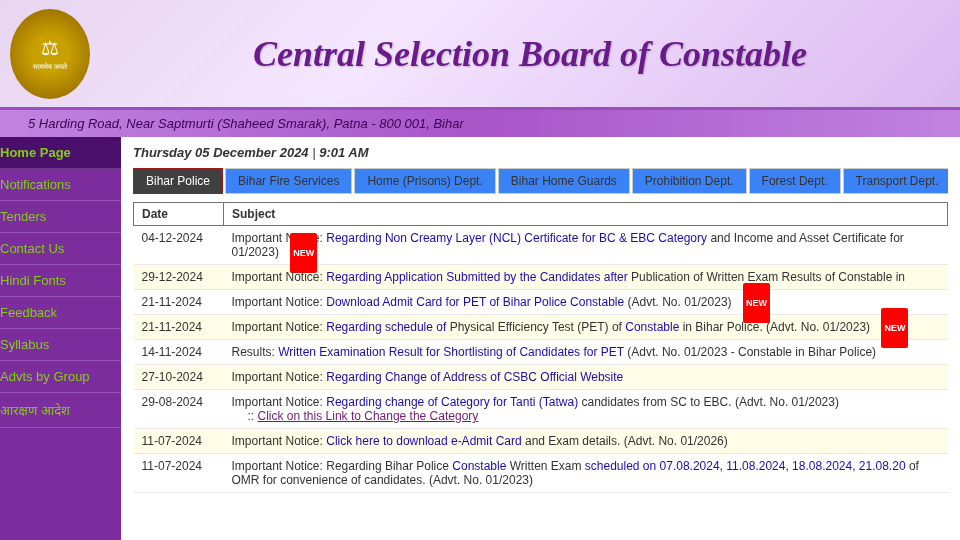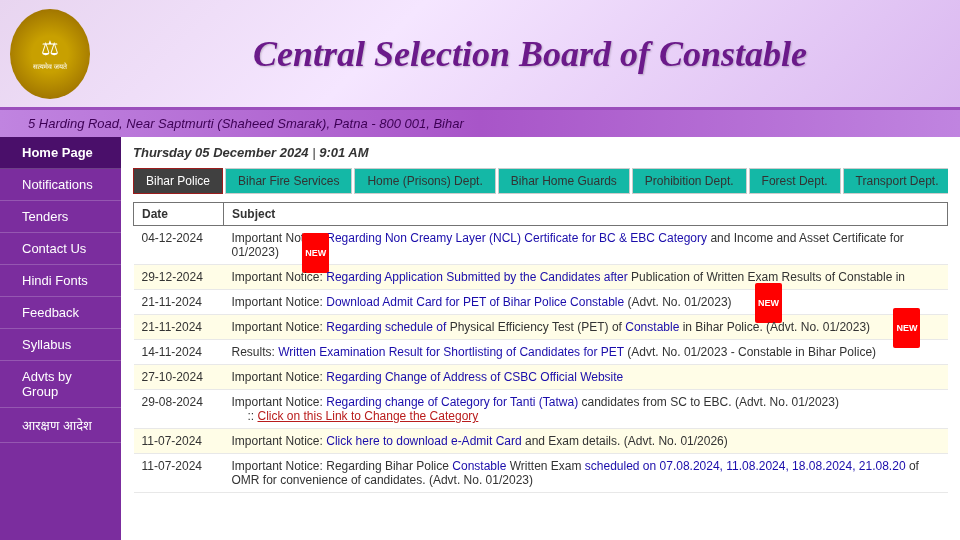--- a/index.html
+++ b/index.html
@@ -11,49 +11,49 @@
     .header-emblem { width: 80px; height: 90px; background: radial-gradient(circle, #c8a000 30%, #8b5e00 100%); border-radius: 50%; display: flex; align-items: center; justify-content: center; color: #fff; font-size: 10px; text-align: center; padding: 5px; }
     .header-title { flex: 1; text-align: center; }
     .header-title h1 { font-family: 'Times New Roman', serif; font-size: 36px; font-weight: bold; color: #6b1a8a; font-style: italic; text-shadow: 1px 1px 2px rgba(0,0,0,0.2); }
     .header-address { background: linear-gradient(to right, #c084e0, #a855c8, #c084e0); padding: 6px 28px; color: #3d0055; font-size: 13px; font-style: italic; font-weight: 500; }
 
     
     .layout { display: flex; height: 430px; }
 
     
     .sidebar { width: 121px; background: #7b2d9e; flex-shrink: 0; }
-    .sidebar-item { padding: 8px 22px; color: #ffffff; font-size: 13px; cursor: pointer; border-bottom: 1px solid rgba(255,255,255,0.2); }
+    .sidebar-item { padding: 8px 0; color: #84cc16; font-size: 13px; cursor: pointer; border-bottom: 1px solid rgba(255,255,255,0.2); }
     .sidebar-item.home { background: #4a0f6a; font-weight: bold; }
 
     
     .main { flex: 1; overflow: hidden; padding: 8px 12px; background: #fff; }
 
     .datetime { font-size: 13px; color: #333; margin-bottom: 8px; font-weight: 500; font-style: italic; }
     .datetime span { font-weight: bold; }
 
     
     .tabs { display: flex; gap: 2px; margin-bottom: 8px; overflow: hidden; }
-    .tab { padding: 5px 12px; font-size: 12px; cursor: pointer; border: 1px solid #ccc; background: #14b8a6; color: #333; white-space: nowrap; }
+    .tab { padding: 5px 12px; font-size: 12px; cursor: pointer; border: 1px solid #ccc; background: #3b82f6; color: #333; white-space: nowrap; }
     .tab.active { background: #404040; color: #fff; border-color: #9b1c1c; font-weight: normal; }
 
     
     .notice-table { width: 100%; border-collapse: collapse; overflow: hidden; }
     .notice-table thead tr { background: #d4c5a9; }
     .notice-table th { padding: 4px 8px; text-align: left; font-size: 12px; font-weight: bold; color: #333; border: 1px solid #737373; }
     .notice-table td { padding: 5px 8px; font-size: 12px; vertical-align: top; border-bottom: 1px solid #e8e8e8; }
     .notice-table tr:nth-child(even) { background: #fffde7; }
     .notice-table tr:nth-child(odd) { background: #fff; }
     .date-col { width: 90px; color: #333; font-weight: 500; white-space: nowrap; }
     .subject-col { color: #333; }
 
     .link-blue { color: #1a0dab; cursor: pointer; }
     .text-bold { font-weight: normal; color: #333; }
-    .new-badge { background: #ff0000; color: #fff; font-size: 9px; font-weight: bold; padding: 15px 3px; border-radius: 2px; margin-left: 20px; vertical-align: middle; }
+    .new-badge { background: #ff0000; color: #fff; font-size: 9px; font-weight: bold; padding: 15px 3px; border-radius: 2px; margin-left: 8px; vertical-align: middle; }
     .indent { padding-left: 16px; }
-    .click-link { color: #b91c1c; text-decoration: underline; font-weight: 500; cursor: pointer; }
+    .click-link { color: #701a75; text-decoration: underline; font-weight: 500; cursor: pointer; }
   </style>
 </head>
 <body>
 
 <div class="header">
   <div class="header-logo">
     <div class="header-emblem">
       <div style="text-align:center;">
         <div style="font-size:20px;">⚖</div>
         <div style="font-size:7px; margin-top:2px;">सत्यमेव जयते</div>

